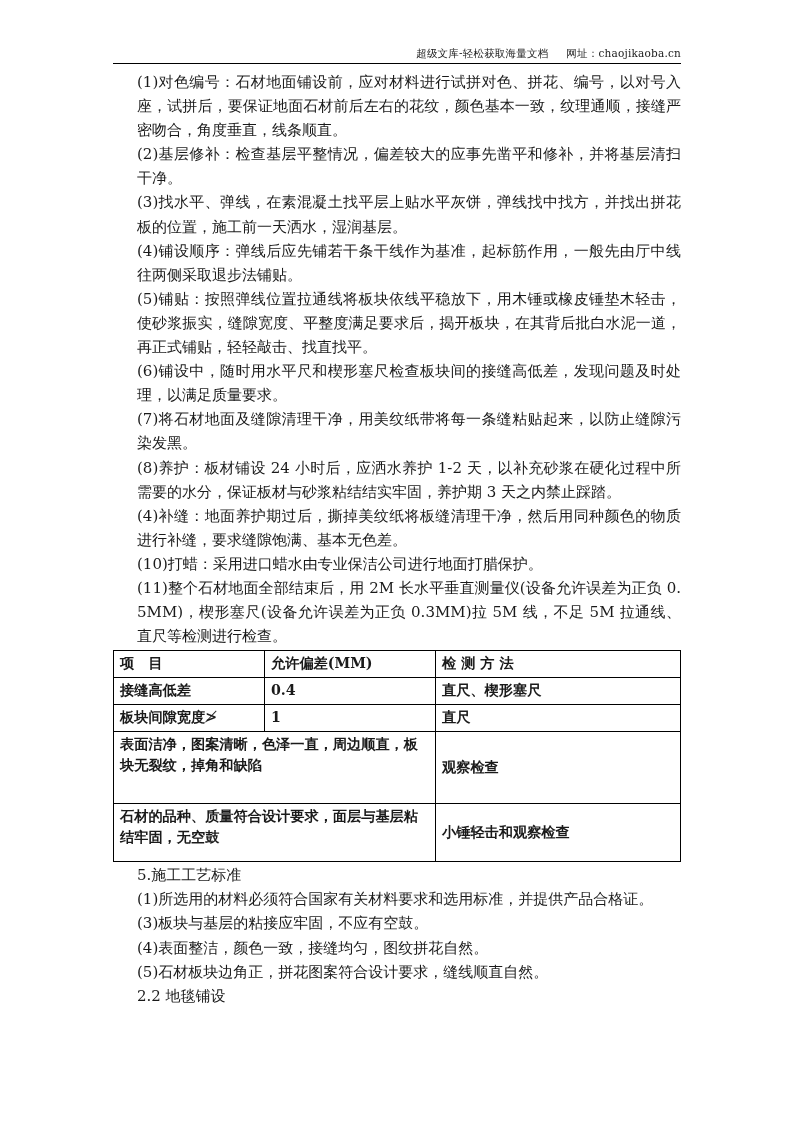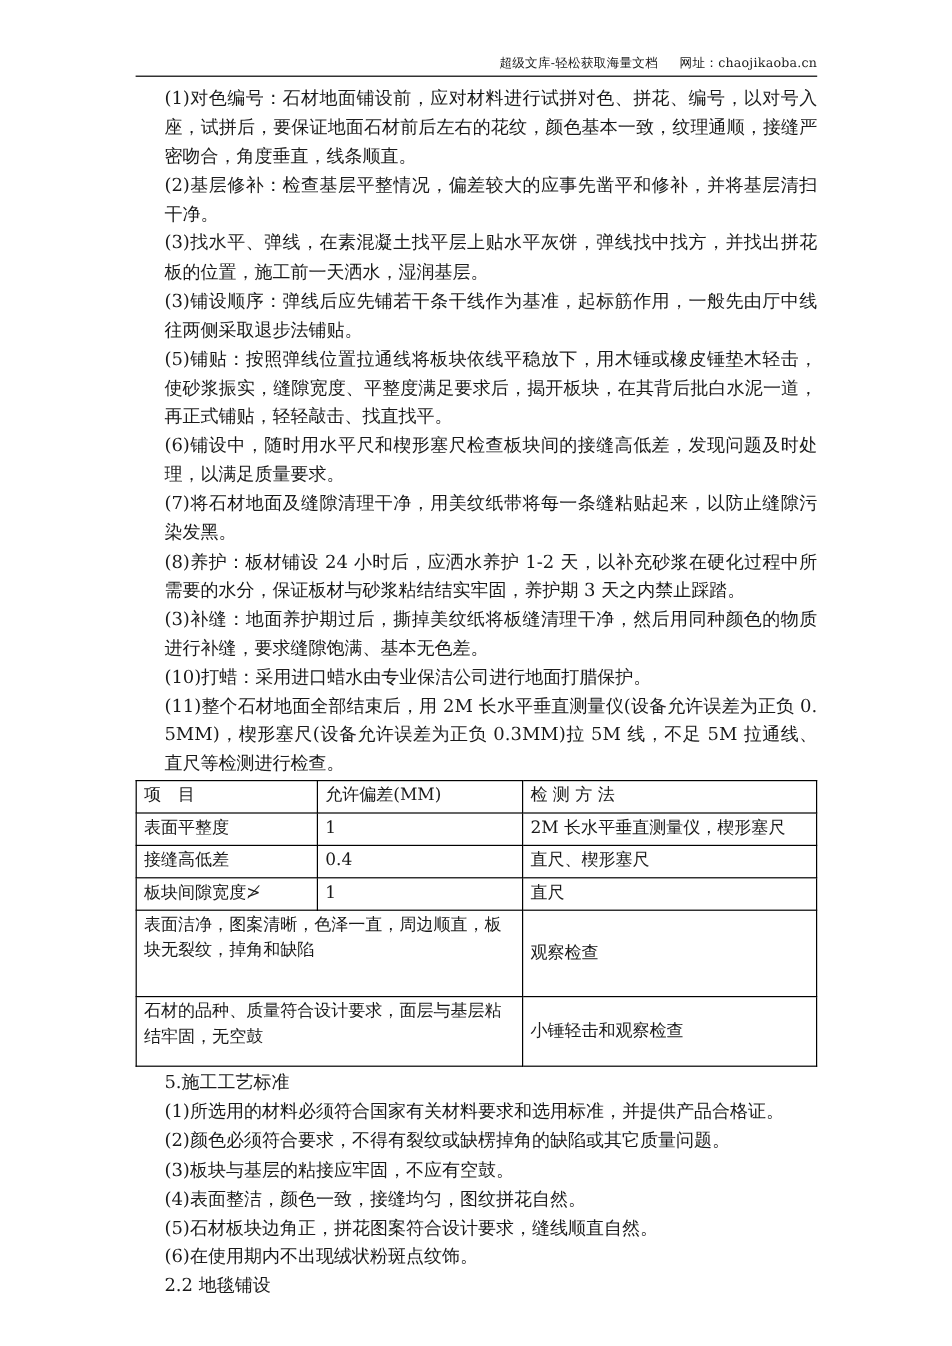--- a/index.html
+++ b/index.html
@@ -68,20 +68,21 @@
   }
 
   
   .spec-table {
     border-collapse: collapse;
     width: 567px;
     margin: 2px 0 1px 0;
     table-layout: fixed;
     font-size: 14.2px;
     line-height: 21px;
+    font-weight: bold;
   }
   .spec-table td {
     border: 1.1px solid #000;
     padding: 2px 5px 3px 6px;
     vertical-align: top;
     word-break: break-all;
   }
   .col-item   { width: 151px; }
   .col-tol    { width: 171px; }
   .col-method { width: 245px; }
@@ -108,46 +109,41 @@
 
     <div class="doc-header">
       <span class="hdr-site">超级文库-轻松获取海量文档</span><span>网址：</span><span>chaojikaoba.cn</span>
     </div>
     <div class="header-rule"></div>
 
     <div class="body-block">
       <p class="para">(1)对色编号：石材地面铺设前，应对材料进行试拼对色、拼花、编号，以对号入座，试拼后，要保证地面石材前后左右的花纹，颜色基本一致，纹理通顺，接缝严密吻合，角度垂直，线条顺直。</p>
       <p class="para">(2)基层修补：检查基层平整情况，偏差较大的应事先凿平和修补，并将基层清扫干净。</p>
       <p class="para">(3)找水平、弹线，在素混凝土找平层上贴水平灰饼，弹线找中找方，并找出拼花板的位置，施工前一天洒水，湿润基层。</p>
-      <p class="para">(3)铺设顺序：弹线后应先铺若干条干线作为基准，起标筋作用，一般先由厅中线往两侧采取退步法铺贴。</p>
+      <p class="para">(4)铺设顺序：弹线后应先铺若干条干线作为基准，起标筋作用，一般先由厅中线往两侧采取退步法铺贴。</p>
       <p class="para">(5)铺贴：按照弹线位置拉通线将板块依线平稳放下，用木锤或橡皮锤垫木轻击，使砂浆振实，缝隙宽度、平整度满足要求后，揭开板块，在其背后批白水泥一道，再正式铺贴，轻轻敲击、找直找平。</p>
       <p class="para">(6)铺设中，随时用水平尺和楔形塞尺检查板块间的接缝高低差，发现问题及时处理，以满足质量要求。</p>
       <p class="para">(7)将石材地面及缝隙清理干净，用美纹纸带将每一条缝粘贴起来，以防止缝隙污染发黑。</p>
       <p class="para">(8)养护：板材铺设 24 小时后，应洒水养护 1-2 天，以补充砂浆在硬化过程中所需要的水分，保证板材与砂浆粘结结实牢固，养护期 3 天之内禁止踩踏。</p>
-      <p class="para">(3)补缝：地面养护期过后，撕掉美纹纸将板缝清理干净，然后用同种颜色的物质进行补缝，要求缝隙饱满、基本无色差。</p>
+      <p class="para">(4)补缝：地面养护期过后，撕掉美纹纸将板缝清理干净，然后用同种颜色的物质进行补缝，要求缝隙饱满、基本无色差。</p>
       <p class="para">(10)打蜡：采用进口蜡水由专业保洁公司进行地面打腊保护。</p>
       <p class="para">(11)整个石材地面全部结束后，用 2M 长水平垂直测量仪(设备允许误差为正负 0.5MM)，楔形塞尺(设备允许误差为正负 0.3MM)拉 5M 线，不足 5M 拉通线、直尺等检测进行检查。</p>
     </div>
 
     <table class="spec-table">
       <colgroup>
         <col class="col-item">
         <col class="col-tol">
         <col class="col-method">
       </colgroup>
       <tbody>
         <tr>
           <td class="hdr-cell">项　目</td>
           <td class="hdr-cell">允许偏差(MM)</td>
           <td class="hdr-cell">检 测 方 法</td>
-        </tr>
-        <tr>
-          <td>表面平整度</td>
-          <td>1</td>
-          <td>2M 长水平垂直测量仪，楔形塞尺</td>
         </tr>
         <tr>
           <td>接缝高低差</td>
           <td>0.4</td>
           <td>直尺、楔形塞尺</td>
         </tr>
         <tr>
           <td>板块间隙宽度≯</td>
           <td>1</td>
           <td>直尺</td>
@@ -159,23 +155,21 @@
         <tr class="tall2">
           <td colspan="2">石材的品种、质量符合设计要求，面层与基层粘结牢固，无空鼓</td>
           <td class="vmid">小锤轻击和观察检查</td>
         </tr>
       </tbody>
     </table>
 
     <div class="body-block">
       <p class="para">5.施工工艺标准</p>
       <p class="para">(1)所选用的材料必须符合国家有关材料要求和选用标准，并提供产品合格证。</p>
-      <p class="para">(2)颜色必须符合要求，不得有裂纹或缺楞掉角的缺陷或其它质量问题。</p>
       <p class="para">(3)板块与基层的粘接应牢固，不应有空鼓。</p>
       <p class="para">(4)表面整洁，颜色一致，接缝均匀，图纹拼花自然。</p>
       <p class="para">(5)石材板块边角正，拼花图案符合设计要求，缝线顺直自然。</p>
-      <p class="para">(6)在使用期内不出现绒状粉斑点纹饰。</p>
       <p class="para">2.2 地毯铺设</p>
 
     </div>
 
   </div>
 </div>
 
 </body></html>

